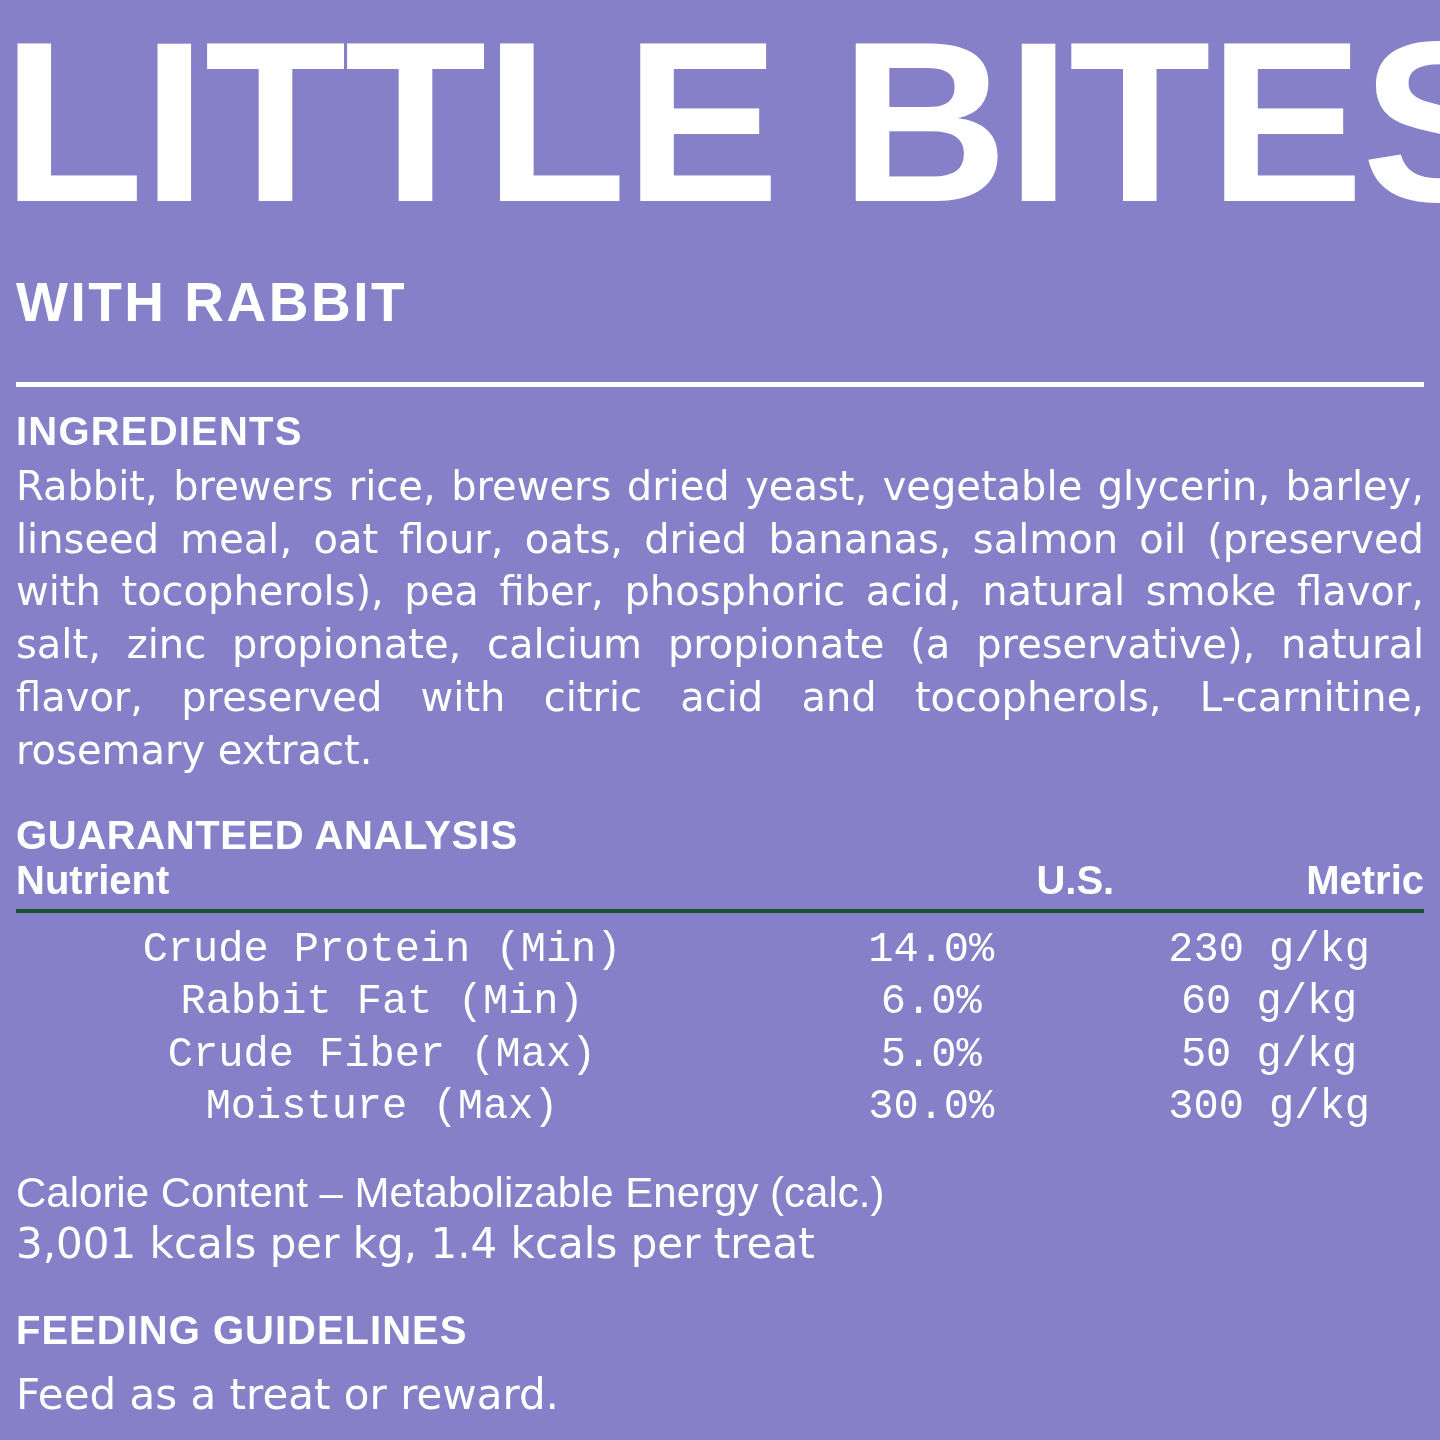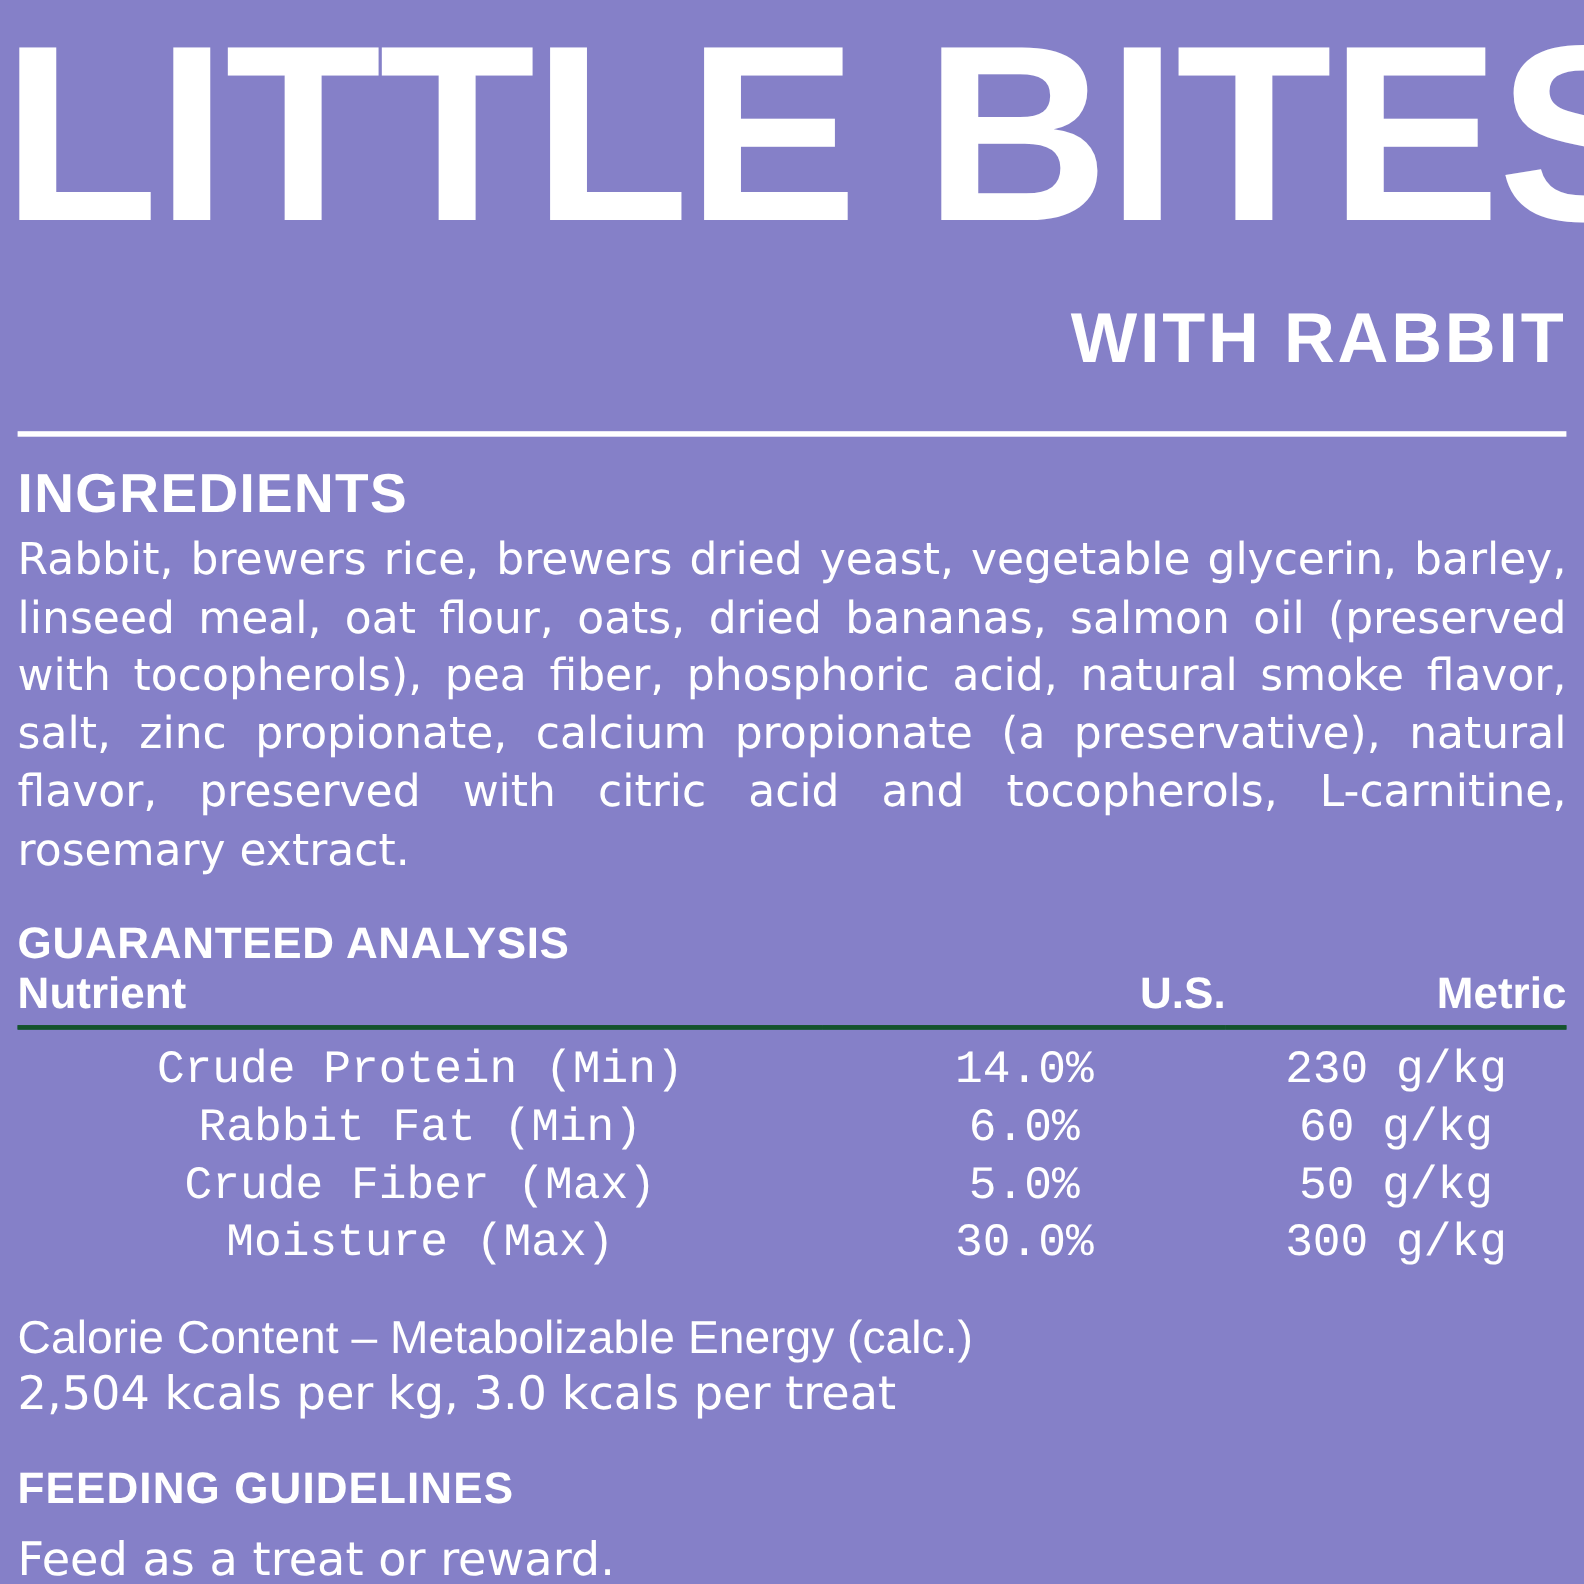--- a/index.html
+++ b/index.html
@@ -30,34 +30,33 @@
     margin: 0;
     padding-top: 18px;
     margin-left: -14px;
     white-space: nowrap;
     transform: scaleX(1.02);
     transform-origin: left top;
   }
   .product-subtitle {
     font-family: "Liberation Sans", sans-serif;
     font-weight: bold;
-    font-size: 64px;
+    font-size: 55px;
     letter-spacing: 2.5px;
     margin: 42px 0 0 0;
-    text-align: right;
   }
   .rule {
     border: none;
     border-top: 5px solid #ffffff;
     margin: 48px 0 0 0;
   }
   .section-heading {
     font-family: "Liberation Sans", sans-serif;
     font-weight: bold;
-    font-size: 50px;
+    font-size: 40px;
     letter-spacing: 1.2px;
     margin: 22px 0 0 0;
   }
   .ingredients-body {
     font-family: "DejaVu Sans", sans-serif;
     font-size: 40px;
     line-height: 1.32;
     text-align: justify;
     margin: 6px 0 0 0;
   }
@@ -162,18 +161,18 @@
       </tr>
       <tr>
         <td class="val-nutrient">Moisture (Max)</td>
         <td class="val-us">30.0%</td>
         <td class="val-metric">300 g/kg</td>
       </tr>
     </tbody>
   </table>
 
   <h3 class="calorie-heading">Calorie Content – Metabolizable Energy (calc.)</h3>
-  <p class="calorie-body">2,504 kcals per kg, 3.0 kcals per treat</p>
+  <p class="calorie-body">3,001 kcals per kg, 1.4 kcals per treat</p>
 
   <h3 class="feeding-heading">FEEDING GUIDELINES</h3>
   <p class="feeding-body">Feed as a treat or reward.</p>
 
 </div>
 
 </body></html>

